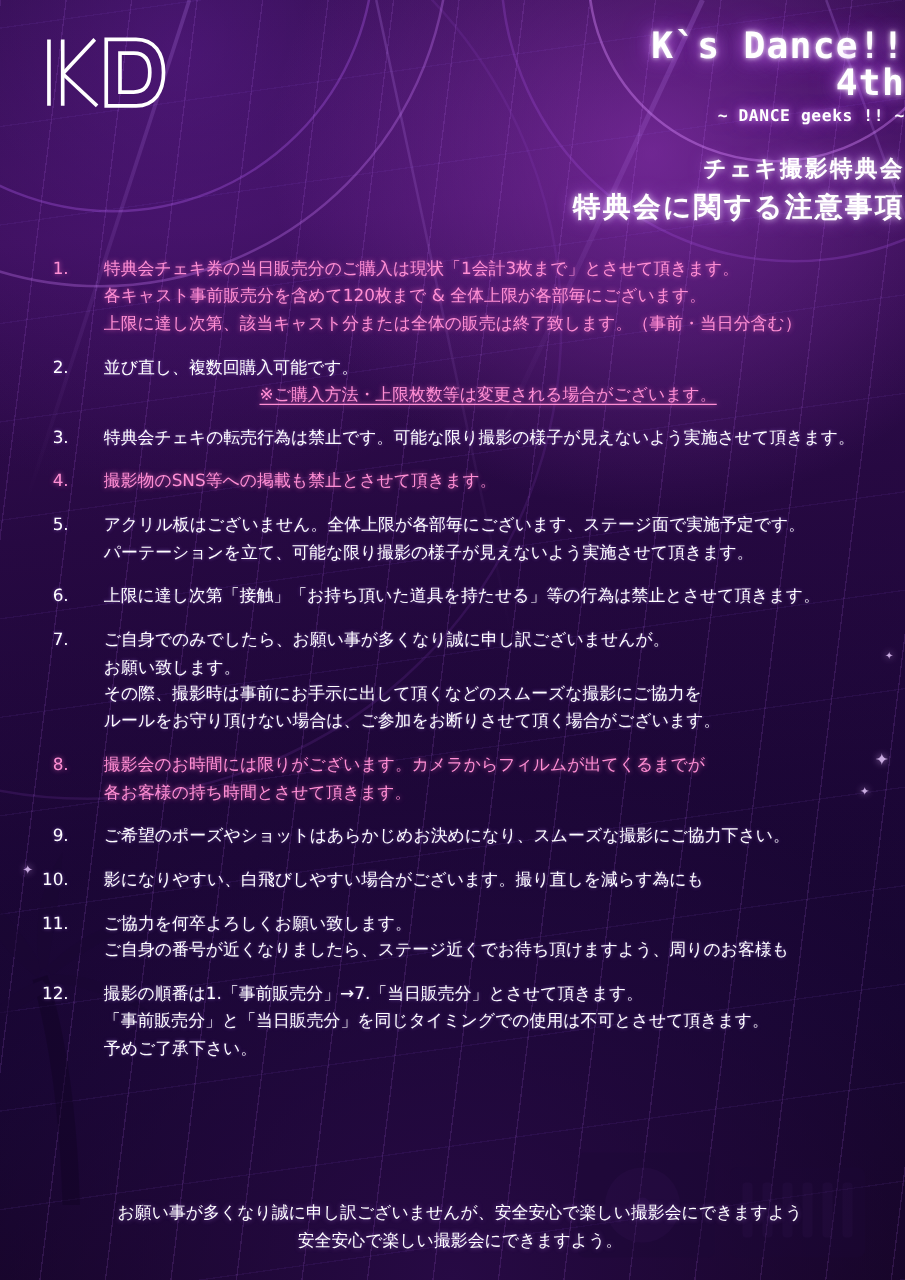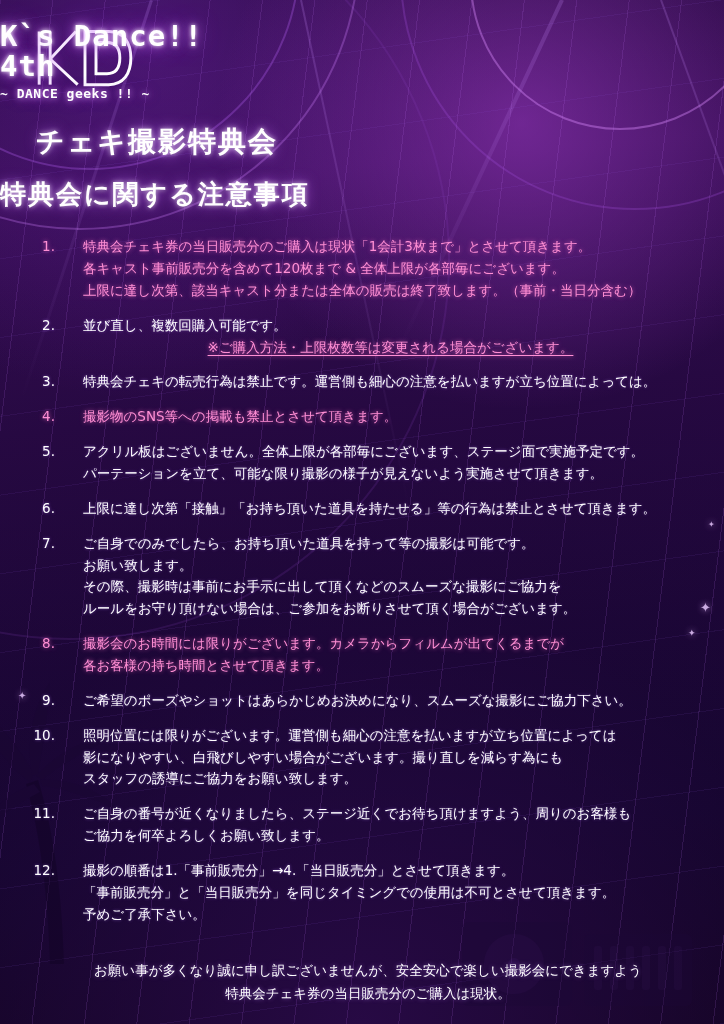--- a/index.html
+++ b/index.html
@@ -83,21 +83,21 @@
   .logo {
     position: absolute;
     left: 30px; top: 24px;
     width: 110px; height: 70px;
   }
 
   
   .header {
     position: relative;
     padding-top: 22px;
-    text-align: left;
+    text-align: right;
   }
   .ev-title {
     font-family: "DejaVu Sans Mono", monospace;
     font-weight: bold;
     font-size: 29px;
     letter-spacing: 1px;
     color: #ffffff;
     line-height: 1.02;
     text-shadow:
       0 0 4px rgba(255,255,255,0.9),
@@ -110,31 +110,31 @@
     font-size: 13px;
     color: #ffffff;
     margin-top: 5px;
     letter-spacing: 0.5px;
     text-shadow: 0 0 6px rgba(230,160,255,0.95), 0 0 14px rgba(170,60,240,0.7);
   }
   .doc-title {
     margin-top: 22px;
     font-family: Liberation Serif, serif;
     font-weight: bold;
-    font-size: 28px;
+    font-size: 18px;
     color: #ffffff;
     letter-spacing: 2px;
     text-shadow: 0 0 5px rgba(255,255,255,0.7), 0 0 14px rgba(200,110,255,0.8);
     margin-left: 36px;
   }
   .doc-sub {
-    margin-top: 16px;
+    margin-top: 4px;
     font-family: "DejaVu Sans", sans-serif;
     font-weight: bold;
-    font-size: 26px;
+    font-size: 22px;
     color: #ffffff;
     letter-spacing: 2px;
     text-shadow: 0 0 5px rgba(255,255,255,0.7), 0 0 14px rgba(200,110,255,0.8);
   }
 
   
   .rules {
     position: relative;
     margin: 24px 26px 0 30px;
   }
@@ -267,21 +267,21 @@
       <div class="rule-num tone-white">2.</div>
       <div class="rule-body">
         <div class="rule-line tone-white">並び直し、複数回購入可能です。</div>
         <div class="rule-line tone-pink tone-underline">※ご購入方法・上限枚数等は変更される場合がございます。</div>
       </div>
     </div>
 
     <div class="rule">
       <div class="rule-num tone-white">3.</div>
       <div class="rule-body">
-        <div class="rule-line tone-white">特典会チェキの転売行為は禁止です。運営側も細心の注意を払いますが立ち位置によっては。</div>
+        <div class="rule-line tone-white">特典会チェキの転売行為は禁止です。可能な限り撮影の様子が見えないよう実施させて頂きます。</div>
       </div>
     </div>
 
     <div class="rule">
       <div class="rule-num num-pink">4.</div>
       <div class="rule-body">
         <div class="rule-line tone-pink">撮影物のSNS等への掲載も禁止とさせて頂きます。</div>
       </div>
     </div>
 
@@ -296,21 +296,21 @@
     <div class="rule">
       <div class="rule-num tone-white">6.</div>
       <div class="rule-body">
         <div class="rule-line tone-white">上限に達し次第「接触」「お持ち頂いた道具を持たせる」等の行為は禁止とさせて頂きます。</div>
       </div>
     </div>
 
     <div class="rule">
       <div class="rule-num tone-white">7.</div>
       <div class="rule-body">
-        <div class="rule-line tone-white">ご自身でのみでしたら、お持ち頂いた道具を持って等の撮影は可能です。</div>
+        <div class="rule-line tone-white">ご自身でのみでしたら、お願い事が多くなり誠に申し訳ございませんが。</div>
         <div class="rule-line tone-white">お願い致します。</div>
         <div class="rule-line tone-white">その際、撮影時は事前にお手示に出して頂くなどのスムーズな撮影にご協力を</div>
         <div class="rule-line tone-white">ルールをお守り頂けない場合は、ご参加をお断りさせて頂く場合がございます。</div>
       </div>
     </div>
 
     <div class="rule">
       <div class="rule-num num-pink">8.</div>
       <div class="rule-body">
         <div class="rule-line tone-pink">撮影会のお時間には限りがございます。カメラからフィルムが出てくるまでが</div>
@@ -321,43 +321,41 @@
     <div class="rule">
       <div class="rule-num tone-white">9.</div>
       <div class="rule-body">
         <div class="rule-line tone-white">ご希望のポーズやショットはあらかじめお決めになり、スムーズな撮影にご協力下さい。</div>
       </div>
     </div>
 
     <div class="rule">
       <div class="rule-num tone-white">10.</div>
       <div class="rule-body">
-        <div class="rule-line tone-white">照明位置には限りがございます。運営側も細心の注意を払いますが立ち位置によっては</div>
         <div class="rule-line tone-white">影になりやすい、白飛びしやすい場合がございます。撮り直しを減らす為にも</div>
-        <div class="rule-line tone-white">スタッフの誘導にご協力をお願い致します。</div>
       </div>
     </div>
 
     <div class="rule">
       <div class="rule-num tone-white">11.</div>
       <div class="rule-body">
+        <div class="rule-line tone-white">ご協力を何卒よろしくお願い致します。</div>
         <div class="rule-line tone-white">ご自身の番号が近くなりましたら、ステージ近くでお待ち頂けますよう、周りのお客様も</div>
-        <div class="rule-line tone-white">ご協力を何卒よろしくお願い致します。</div>
       </div>
     </div>
 
     <div class="rule">
       <div class="rule-num tone-white">12.</div>
       <div class="rule-body">
-        <div class="rule-line tone-white">撮影の順番は1.「事前販売分」→4.「当日販売分」とさせて頂きます。</div>
+        <div class="rule-line tone-white">撮影の順番は1.「事前販売分」→7.「当日販売分」とさせて頂きます。</div>
         <div class="rule-line tone-white">「事前販売分」と「当日販売分」を同じタイミングでの使用は不可とさせて頂きます。</div>
         <div class="rule-line tone-white">予めご了承下さい。</div>
       </div>
     </div>
 
   </div>
 
   <div class="footer">
     <div class="footer-line">お願い事が多くなり誠に申し訳ございませんが、安全安心で楽しい撮影会にできますよう</div>
-    <div class="footer-line">特典会チェキ券の当日販売分のご購入は現状。</div>
+    <div class="footer-line">安全安心で楽しい撮影会にできますよう。</div>
   </div>
 
 </div>
 
 </body></html>

